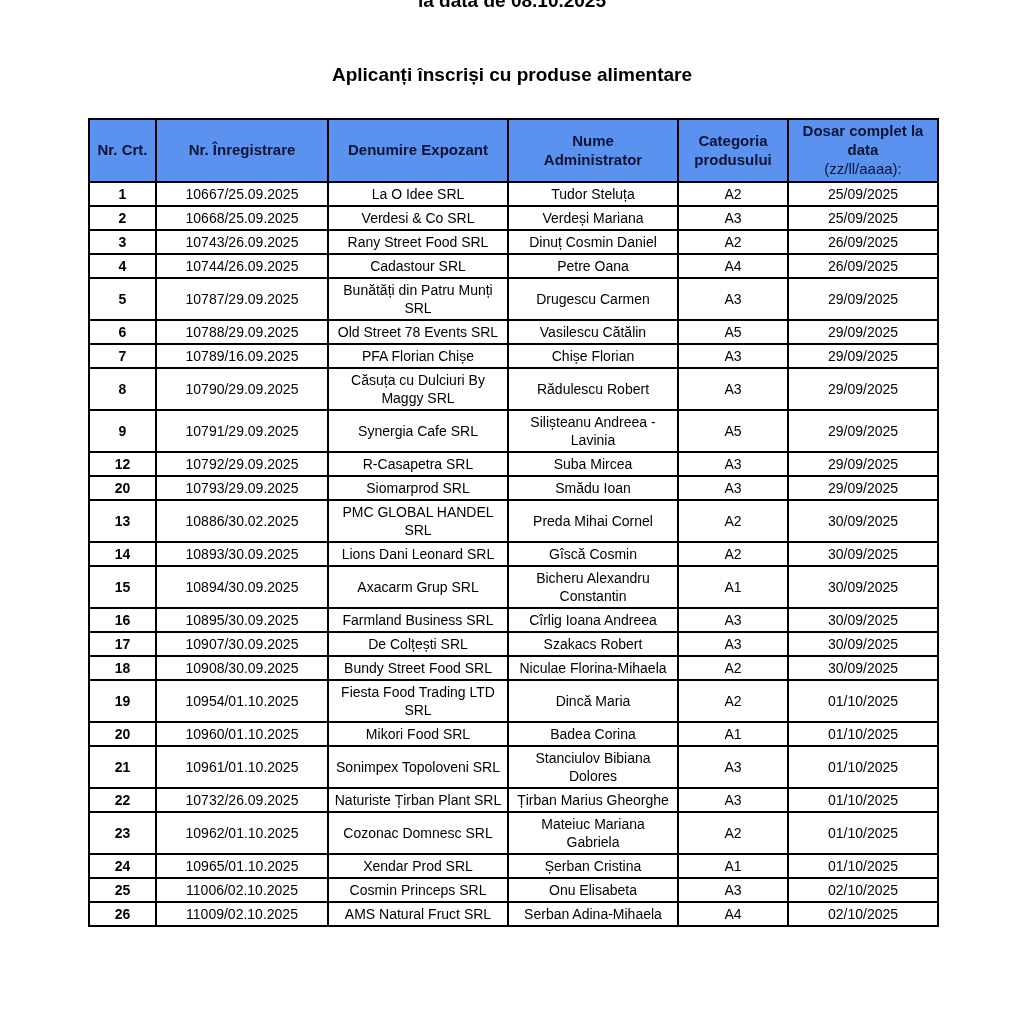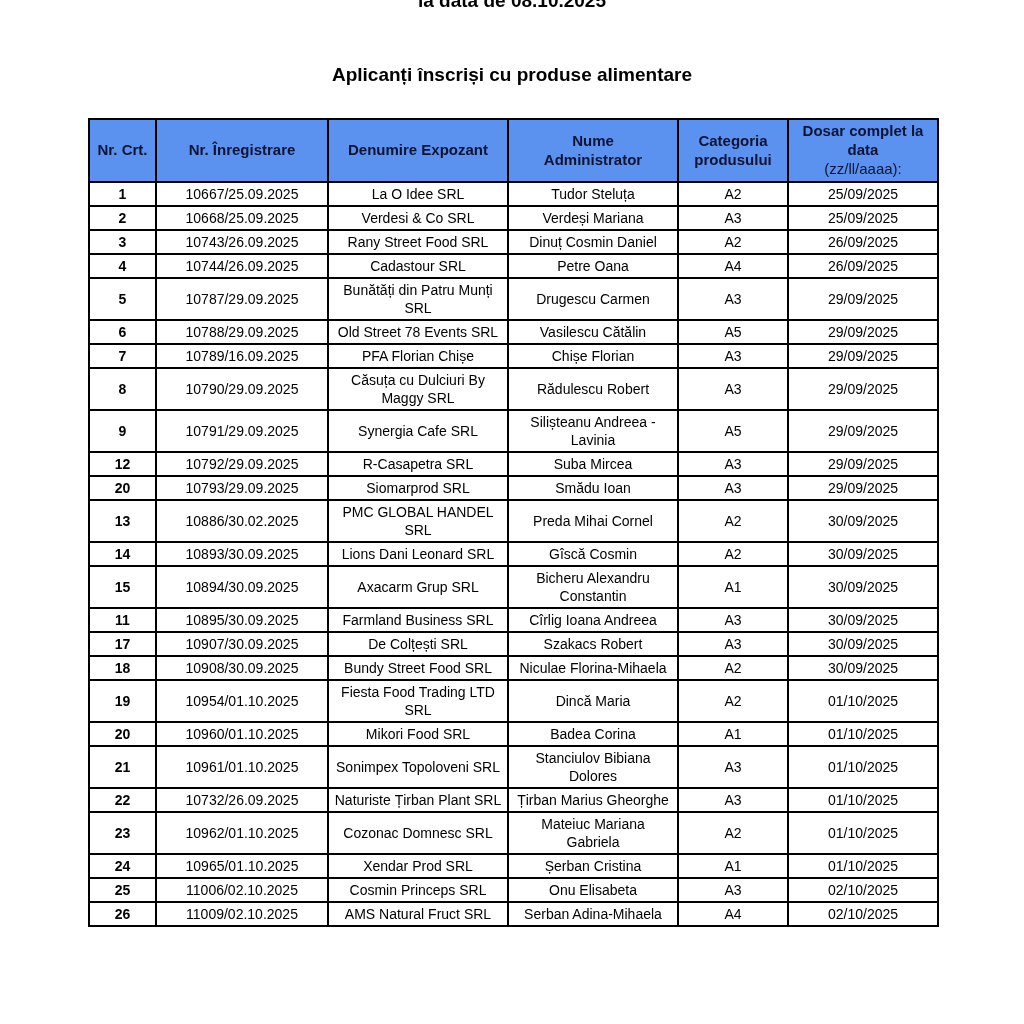--- a/index.html
+++ b/index.html
@@ -216,21 +216,21 @@
       </tr>
       <tr>
         <td class="col-nr_crt">15</td>
         <td class="col-nr_inregistrare">10894/30.09.2025</td>
         <td class="col-denumire_expozant">Axacarm Grup SRL</td>
         <td class="col-nume_administrator">Bicheru Alexandru Constantin</td>
         <td class="col-categoria_produsului">A1</td>
         <td class="col-dosar_complet">30/09/2025</td>
       </tr>
       <tr>
-        <td class="col-nr_crt">11</td>
+        <td class="col-nr_crt">16</td>
         <td class="col-nr_inregistrare">10895/30.09.2025</td>
         <td class="col-denumire_expozant">Farmland Business SRL</td>
         <td class="col-nume_administrator">Cîrlig Ioana Andreea</td>
         <td class="col-categoria_produsului">A3</td>
         <td class="col-dosar_complet">30/09/2025</td>
       </tr>
       <tr>
         <td class="col-nr_crt">17</td>
         <td class="col-nr_inregistrare">10907/30.09.2025</td>
         <td class="col-denumire_expozant">De Colțești SRL</td>

